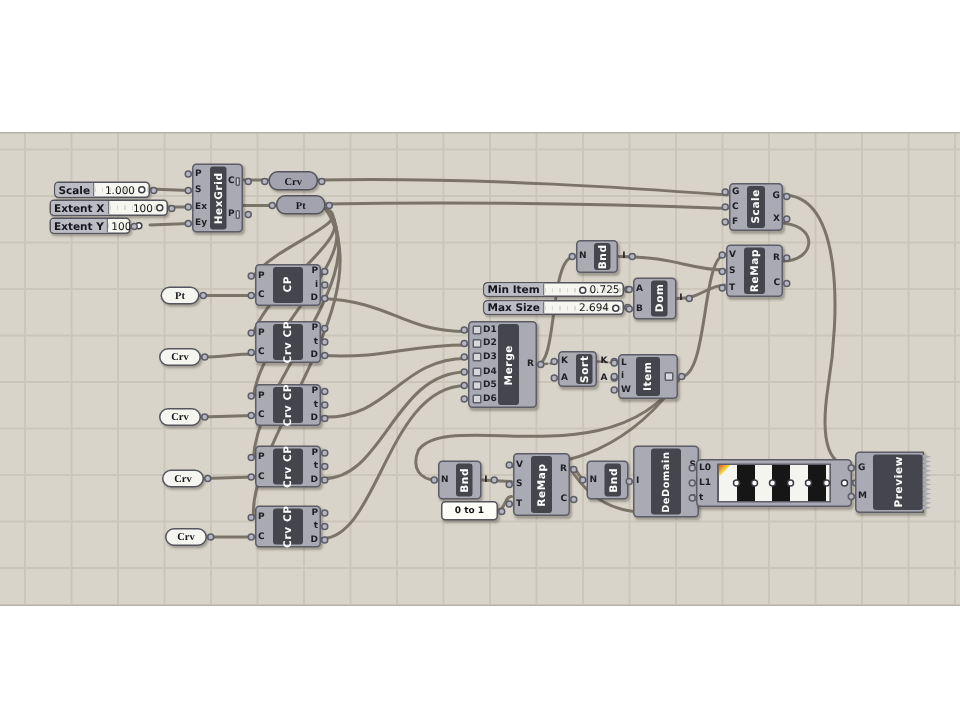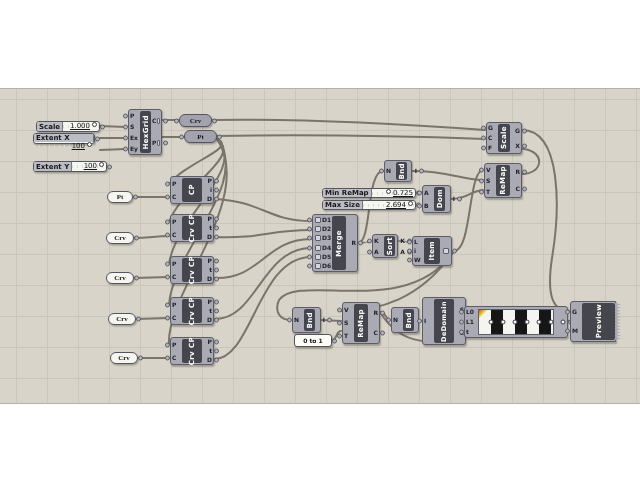--- a/index.html
+++ b/index.html
@@ -40,23 +40,23 @@
   .cap::before,.cap::after{content:'';position:absolute;width:5px;height:5px;border-radius:50%;
        background:#b6b6c0;border:1px solid #5d5d67;top:50%;transform:translateY(-50%);box-sizing:border-box;}
   .cap::before{left:-6px;} .cap::after{right:-6px;}
   .cap.noin::before{display:none;}
 
   .slider{position:absolute;display:flex;align-items:stretch;z-index:10;background:#f6f6f0;
           border:1px solid #55555e;border-radius:3px;font-size:7px;color:#16161a;
           box-shadow:1px 1.5px 1.5px rgba(60,55,45,.35);box-sizing:border-box;}
   .sname{background:#bcbcc5;display:flex;align-items:center;padding:0 2px;font-weight:bold;
          border-right:1px solid #76767e;border-radius:2px 0 0 2px;white-space:nowrap;}
-  .sval{flex:1;display:flex;align-items:flex-start;justify-content:flex-end;padding:0 2px;gap:2px;
+  .sval{flex:1;display:flex;align-items:center;justify-content:flex-end;padding:0 2px;gap:2px;
         background-image:repeating-linear-gradient(90deg,#dedad0 0 1px,transparent 1px 5px);
-        background-size:100% 3px;background-repeat:no-repeat;background-position:0 55%;text-decoration:underline;}
+        background-size:100% 3px;background-repeat:no-repeat;background-position:0 55%;}
   .knob{width:5px;height:5px;border:1px solid #3c3c44;border-radius:50%;background:#ffffff;
         display:inline-block;box-sizing:border-box;flex:none;}
   .slider::after{content:'';position:absolute;right:-6px;top:50%;transform:translateY(-50%);
         width:5px;height:5px;border-radius:50%;background:#b6b6c0;border:1px solid #5d5d67;box-sizing:border-box;}
 
   .panel{position:absolute;z-index:10;background:#fdfdf8;border:1px solid #55555e;border-radius:3px;
          font-size:6px;font-weight:bold;color:#16161a;display:flex;align-items:center;
          justify-content:center;box-shadow:1px 1.5px 1.5px rgba(60,55,45,.35);box-sizing:border-box;}
   .panel::after{content:'';position:absolute;right:-6px;top:50%;transform:translateY(-50%);
          width:5px;height:5px;border-radius:50%;background:#b6b6c0;border:1px solid #5d5d67;box-sizing:border-box;}
@@ -122,28 +122,28 @@
     <path d="M568,321 L569,321"></path>
   </svg>
 
   <div class="slider" style="left:36px;top:121px;width:64px;height:11px;">
     <span class="sname">Scale</span>
     <span class="sval">
         <span>1.000</span>
         <span class="knob"></span>
       </span>
   </div>
-  <div class="slider" style="left:33px;top:133px;width:62px;height:11px;flex-direction:column;">
+  <div class="slider" style="left:33px;top:133px;width:79px;height:11px;">
     <span class="sname">Extent X</span>
     <span class="sval">
         <span>100</span>
         <span class="knob"></span>
       </span>
   </div>
-  <div class="slider" style="left:33px;top:161px;width:74px;height:11px;">
+  <div class="slider" style="left:33px;top:145px;width:54px;height:11px;">
     <span class="sname">Extent Y</span>
     <span class="sval">
         <span>100</span>
         <span class="knob"></span>
       </span>
   </div>
 
   <div class="comp" style="left:128px;top:109px;width:34px;height:46px;">
     <div class="cin">
       <span class="port">P</span>
@@ -315,21 +315,21 @@
         <span class="port">N</span>
       </div>
     <div class="cbar">
         <span class="vtext">Bnd</span>
       </div>
     <div class="cout">
         <span class="port">I</span>
       </div>
   </div>
   <div class="slider" style="left:322px;top:188px;width:94px;height:10px;">
-    <span class="sname">Min ReMap</span>
+    <span class="sname">Min Item</span>
     <span class="sval">
         <span class="knob"></span>
         <span>0.725</span>
       </span>
   </div>
   <div class="slider" style="left:322px;top:200px;width:94px;height:10px;">
     <span class="sname">Max Size</span>
     <span class="sval">
         <span>2.694</span>
         <span class="knob"></span>

